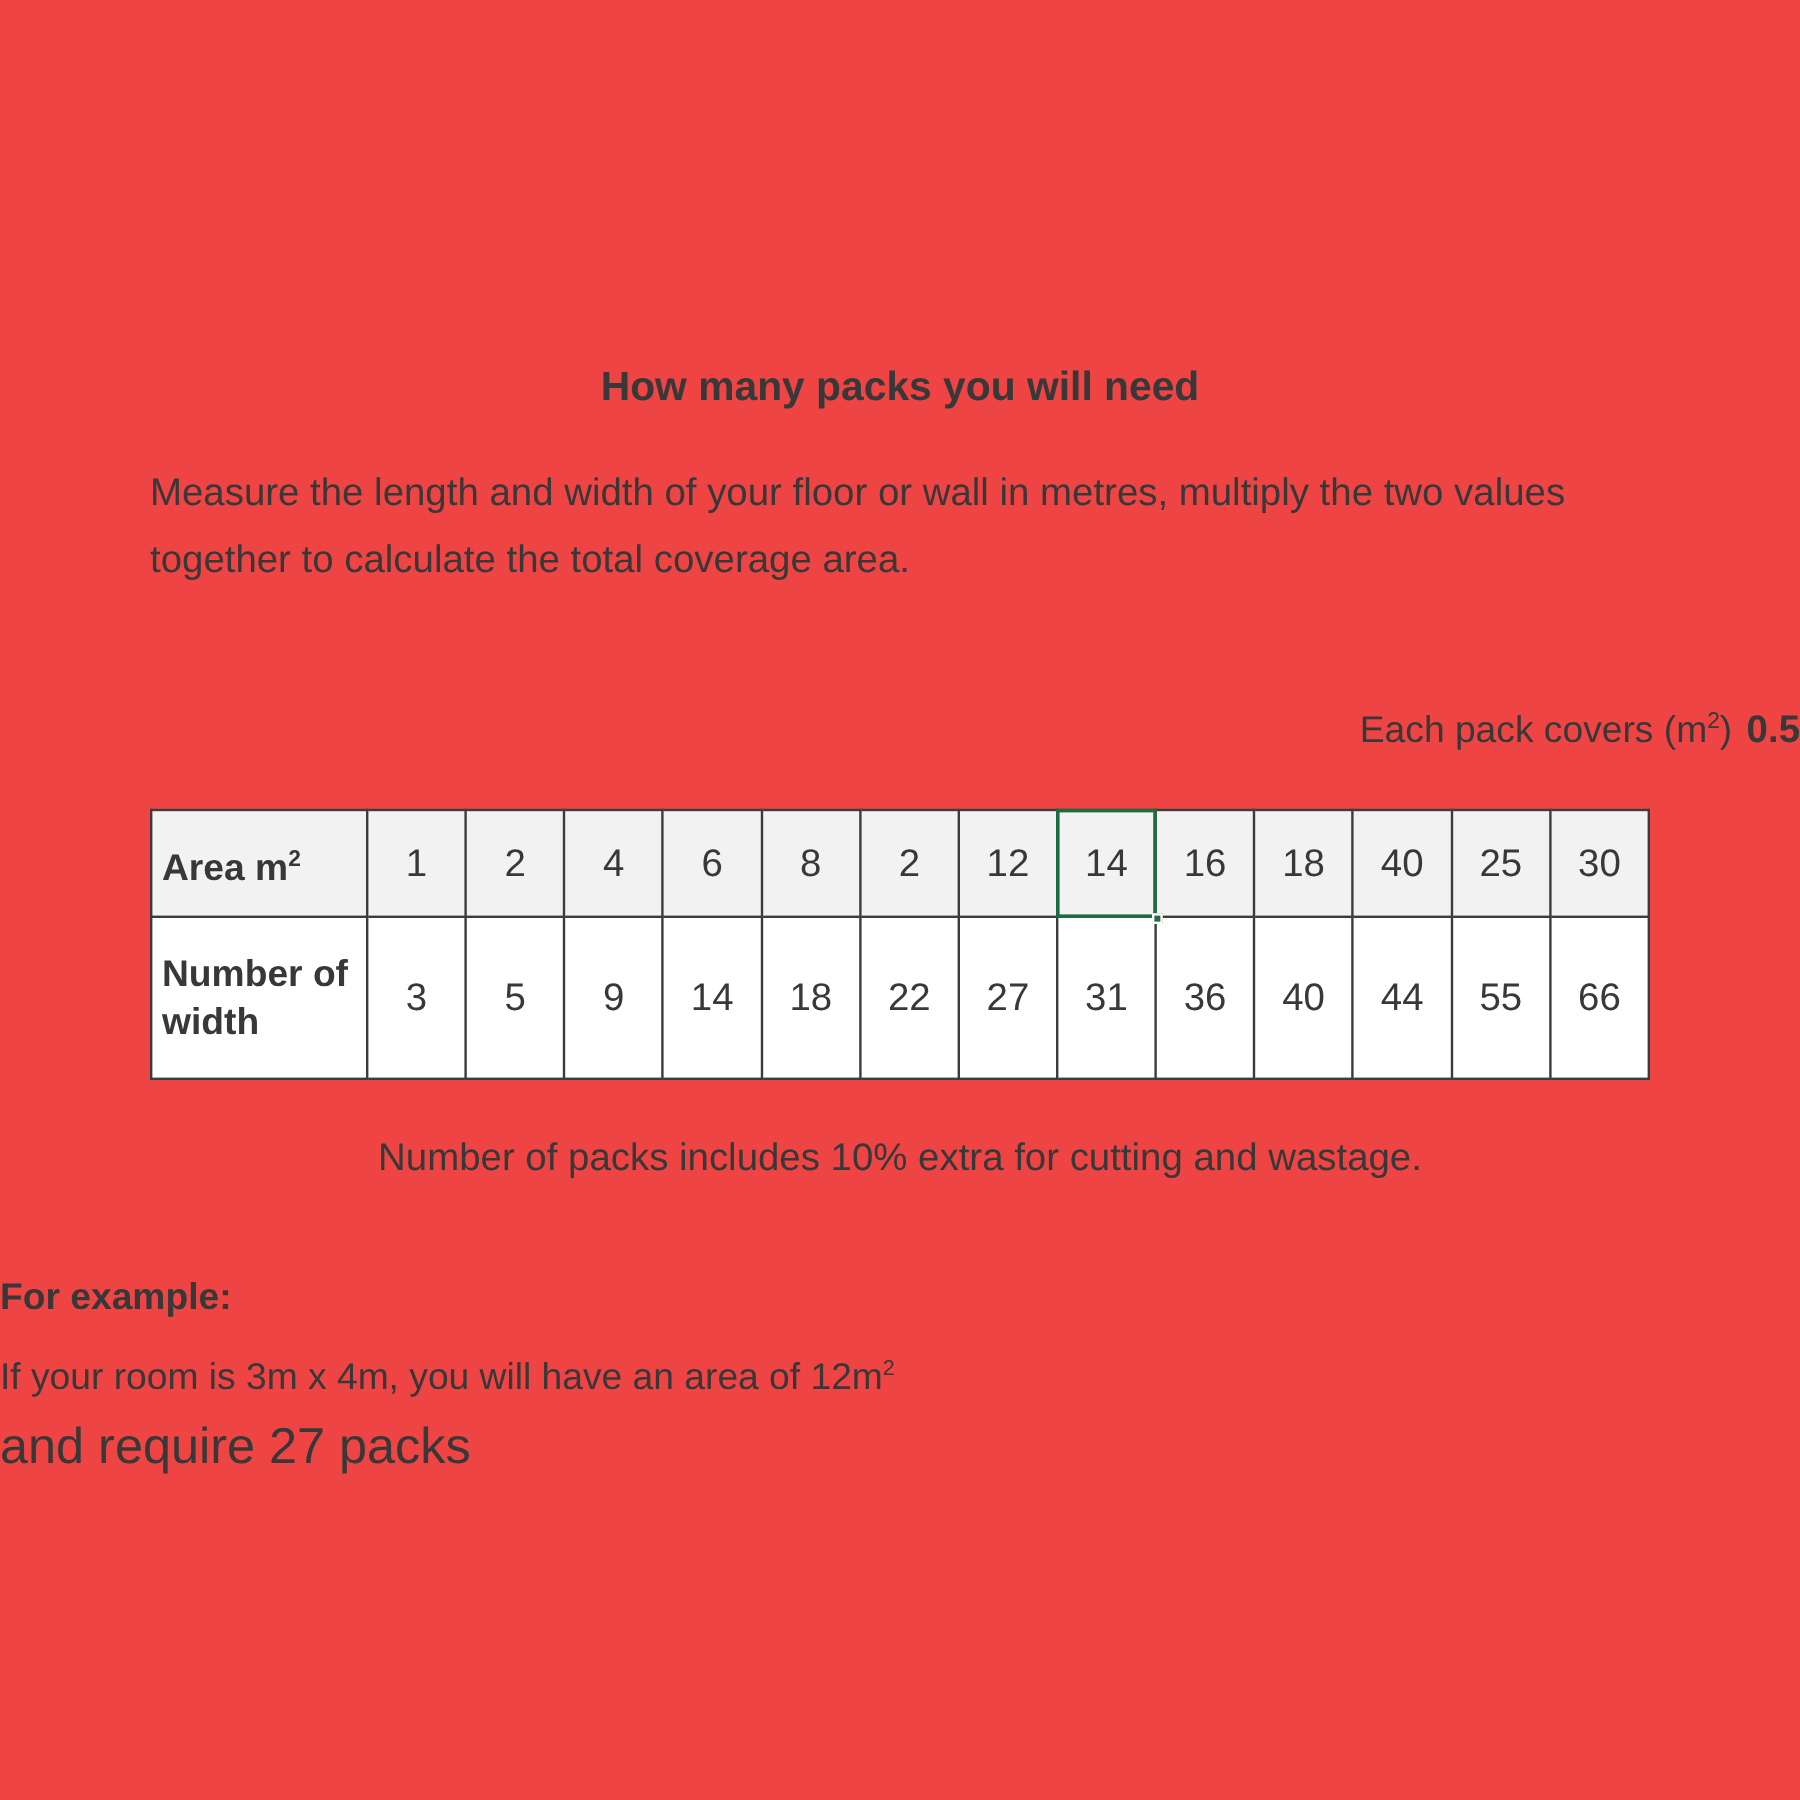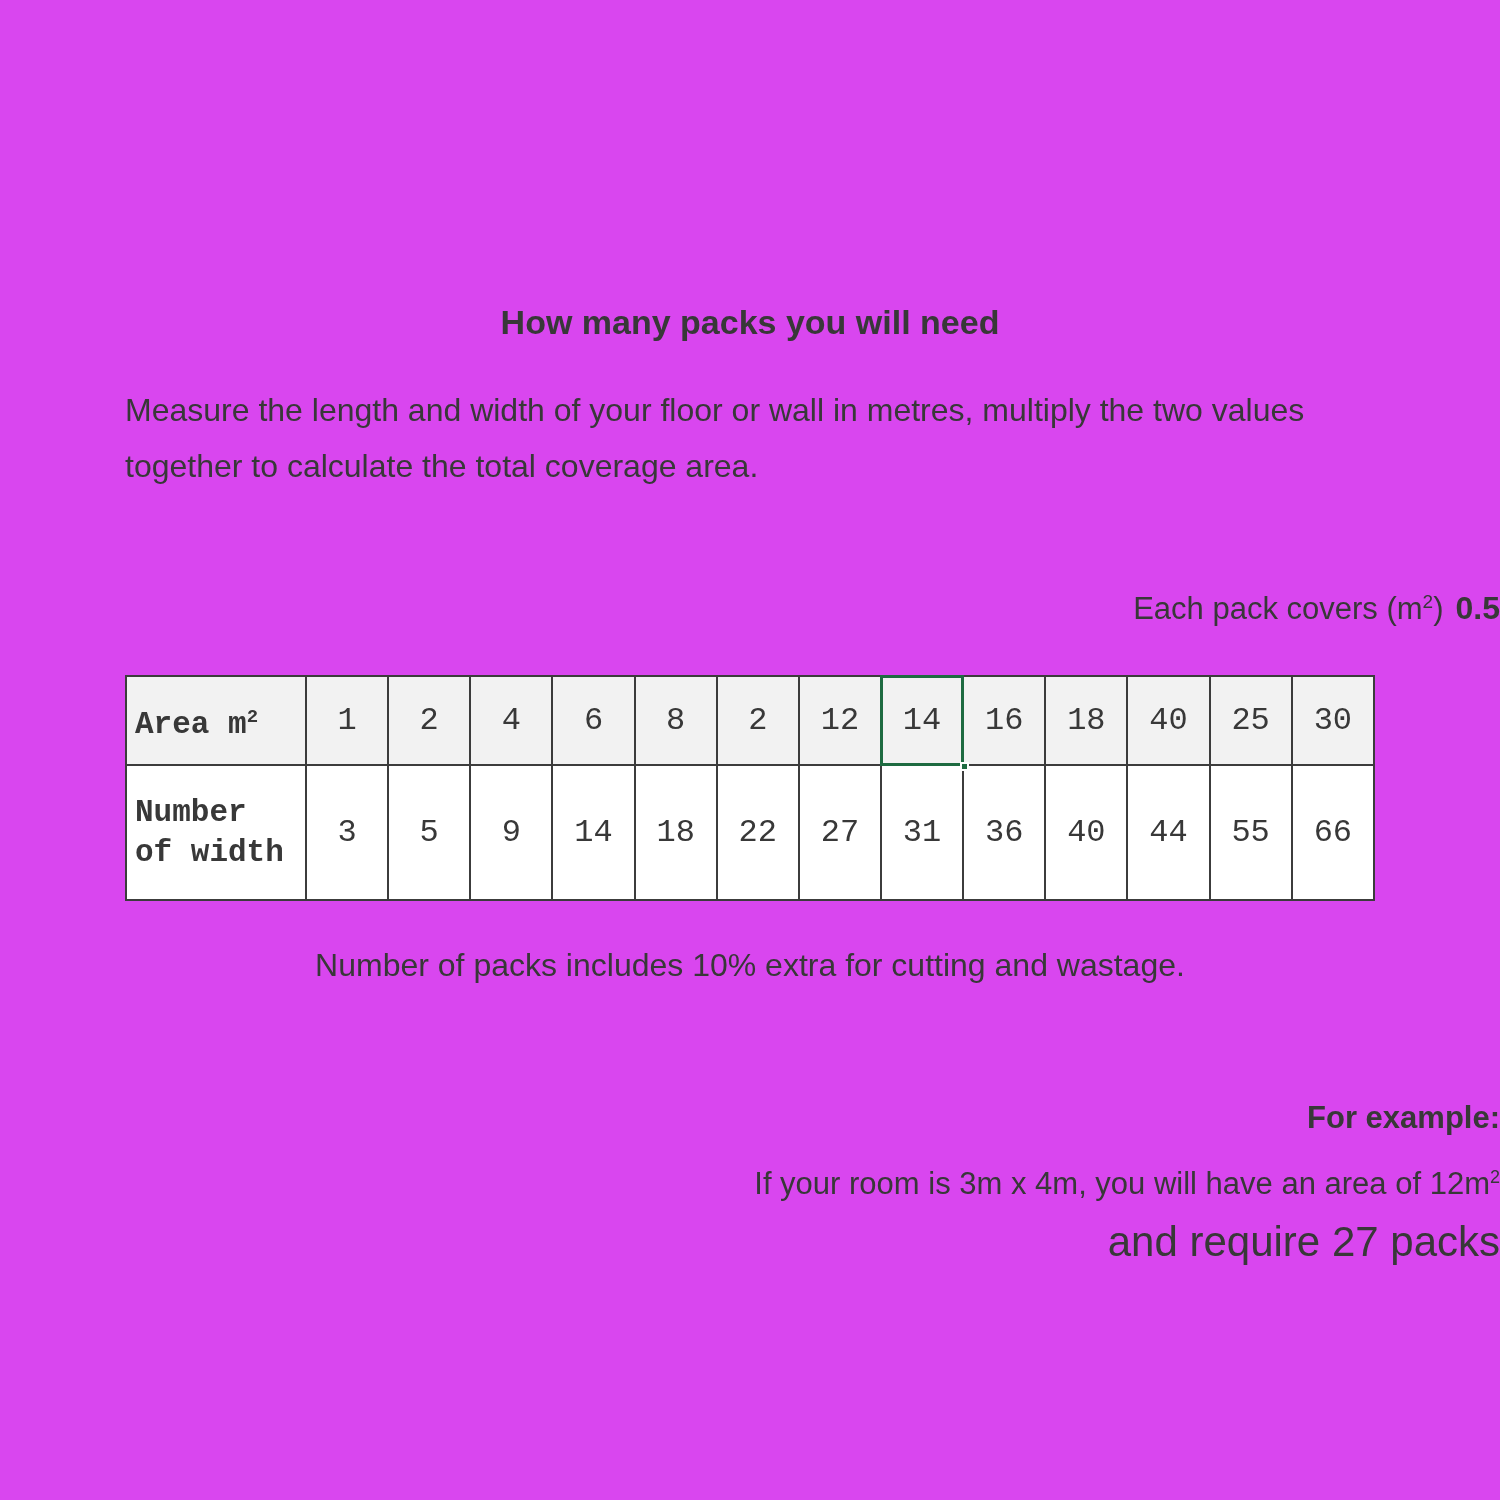--- a/index.html
+++ b/index.html
@@ -7,21 +7,21 @@
     --border: #3c3c3c;
     --header-bg: #f2f2f2;
     --selection-green: #1e6b41;
   }
   * { box-sizing: border-box; }
   html, body { margin: 0; padding: 0; background: #ffffff; }
   .page {
     position: relative;
     width: 1500px;
     height: 1500px;
-    background: #d946ef;
+    background: #ef4444;
     font-family: "Liberation Sans", sans-serif;
     color: var(--text);
     overflow: hidden;
   }
   .title {
     margin: 0;
     padding-top: 302px;
     font-size: 34px;
     line-height: 40px;
     font-weight: 700;
@@ -42,21 +42,20 @@
   }
   .coverage sup { font-size: 19px; }
   .coverage .value { font-weight: 700; margin-left: 12px; font-size: 32px; }
 
   table.packs-table {
     width: 1250px;
     margin: 44px auto 0;
     border-collapse: collapse;
     table-layout: fixed;
     font-size: 32px;
-    font-family: Liberation Mono, monospace;
   }
   col.label-col { width: 180px; }
   .packs-table th, .packs-table td {
     border: 2px solid var(--border);
     text-align: center;
     padding: 0;
   }
   .area-row th, .area-row td { height: 89px; background: var(--header-bg); }
   .packs-row th, .packs-row td { height: 135px; background: #ffffff; }
   th.row-label {
@@ -86,21 +85,21 @@
     background: var(--selection-green);
     border: 2px solid #ffffff;
   }
 
   .note {
     margin: 42px 0 0;
     text-align: center;
     font-size: 32px;
     line-height: 44px;
   }
-  .example { margin-top: 112px; text-align: right; }
+  .example { margin-top: 76px; text-align: left; }
   .example-heading {
     margin: 0;
     font-size: 31px;
     line-height: 38px;
     font-weight: 700;
   }
   .example-line1 { margin: 20px 0 0; font-size: 31px; line-height: 40px; }
   .example-line1 sup { font-size: 18px; }
   .example-line2 { margin: 17px 0 0; font-size: 42px; line-height: 40px; }
 </style>

